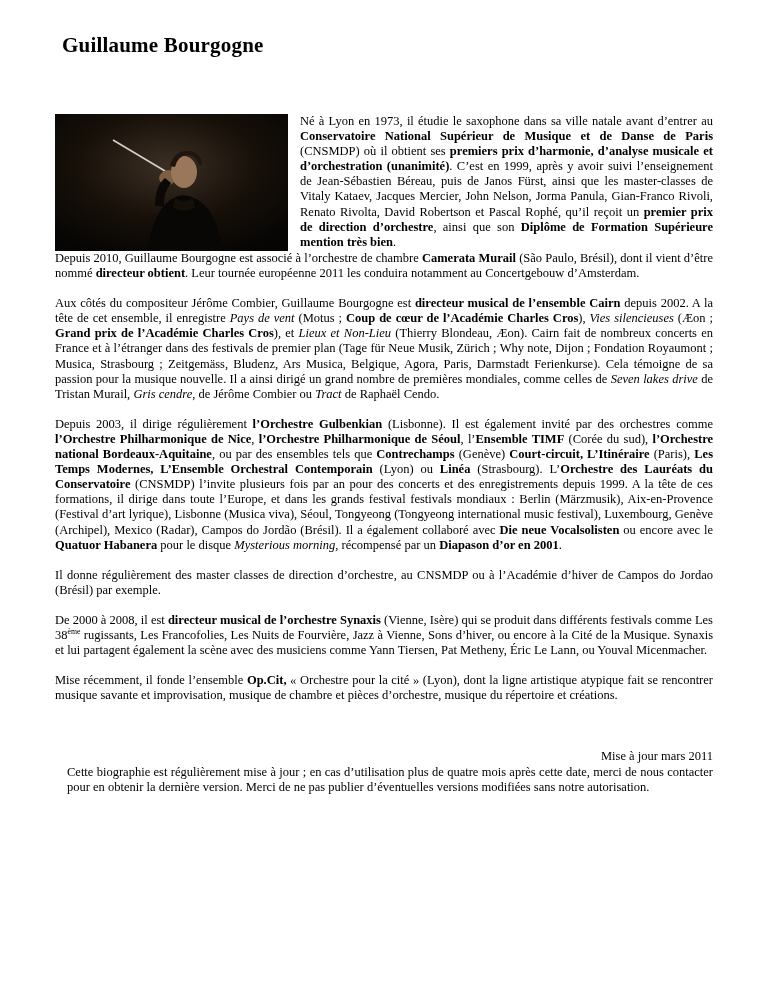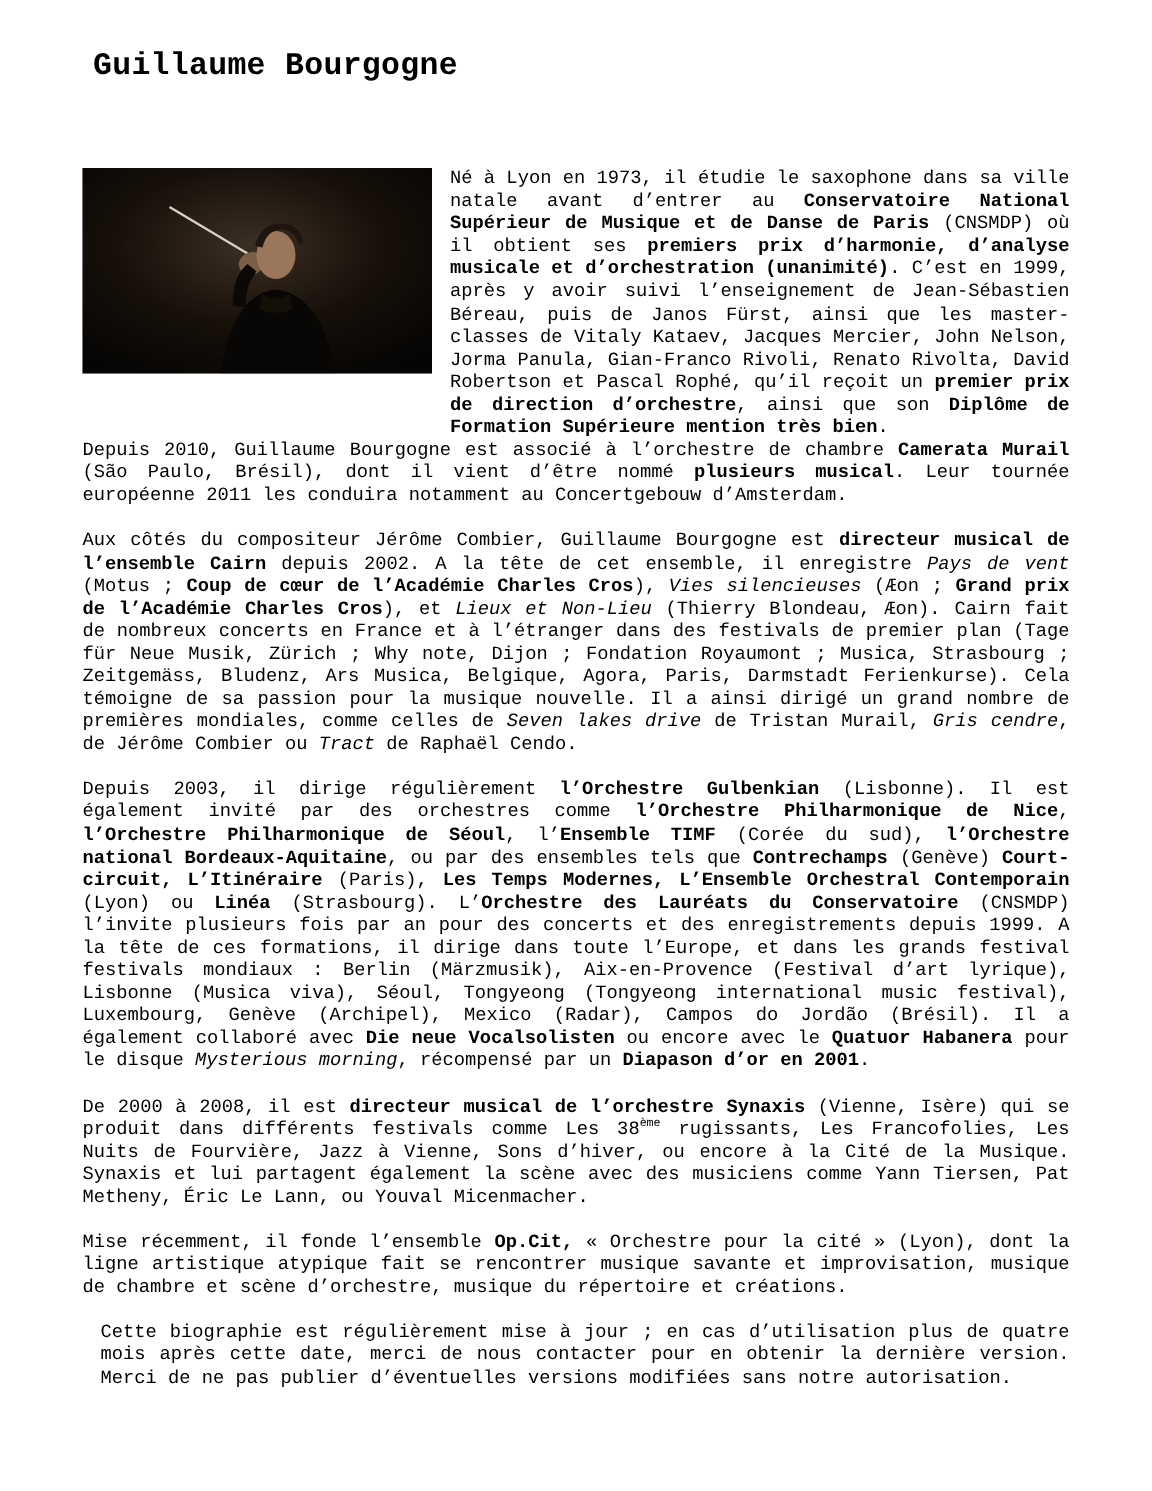--- a/index.html
+++ b/index.html
@@ -4,21 +4,21 @@
 <style>
   html, body { margin: 0; padding: 0; background: #ffffff; }
   .page {
     position: relative;
     width: 768px;
     height: 994px;
     margin: 0 auto;
     background: #ffffff;
     box-sizing: border-box;
     padding: 33px 55px 0 55px;
-    font-family: Liberation Mono, monospace;
+    font-family: Liberation Serif, serif;
     color: #000;
     overflow: hidden;
   }
   .doc-header { margin-left: 7px; }
   h1.doc-title {
     margin: 0;
     font-size: 21px;
     font-weight: bold;
     letter-spacing: 0.2px;
   }
@@ -84,23 +84,25 @@
         <ellipse cx="129" cy="58" rx="13" ry="16" fill="#9a775a"></ellipse>
         <path d="M115 52 q4 -16 19 -15 q12 1 13 14 l-3 -1 q-3 -9 -11 -9 q-10 0 -13 12 z" fill="#1e150e"></path>
         <path d="M92 137 q8 -52 36 -56 q32 3 40 56 z" fill="#090706"></path>
         <path d="M120 84 q8 6 18 0 l2 10 q-11 5 -22 0 z" fill="#141008"></path>
       </svg>
     </div>
     <p class="para intro-para"><span>Né à Lyon en 1973, il étudie le saxophone dans sa ville natale avant d’entrer au </span><span class="b">Conservatoire National Supérieur de Musique et de Danse de Paris</span><span> (CNSMDP) où il obtient ses </span><span class="b">premiers prix d’harmonie, d’analyse musicale et d’orchestration (unanimité)</span><span>. C’est en 1999, après y avoir suivi l’enseignement de Jean-Sébastien Béreau, puis de Janos Fürst, ainsi que les master-classes de Vitaly Kataev, Jacques Mercier, John Nelson, Jorma Panula, Gian-Franco Rivoli, Renato Rivolta, David Robertson et Pascal Rophé, qu’il reçoit un </span><span class="b">premier prix de direction d’orchestre</span><span>, ainsi que son </span><span class="b">Diplôme de Formation Supérieure mention très bien</span><span>.</span></p>
   </section>
 
   <div>
-      <p class="para"><span>Depuis 2010, Guillaume Bourgogne est associé à l’orchestre de chambre </span><span class="b">Camerata Murail</span><span> (São Paulo, Brésil), dont il vient d’être nommé </span><span class="b">plusieurs musical</span><span>. Leur tournée européenne 2011 les conduira notamment au Concertgebouw d’Amsterdam.</span></p>
+      <p class="para"><span>Depuis 2010, Guillaume Bourgogne est associé à l’orchestre de chambre </span><span class="b">Camerata Murail</span><span> (São Paulo, Brésil), dont il vient d’être nommé </span><span class="b">directeur obtient</span><span>. Leur tournée européenne 2011 les conduira notamment au Concertgebouw d’Amsterdam.</span></p>
       <p class="para"><span>Aux côtés du compositeur Jérôme Combier, Guillaume Bourgogne est </span><span class="b">directeur musical de l’ensemble Cairn</span><span> depuis 2002. A la tête de cet ensemble, il enregistre </span><span class="i">Pays de vent</span><span> (Motus ; </span><span class="b">Coup de cœur de l’Académie Charles Cros</span><span>), </span><span class="i">Vies silencieuses</span><span> (Æon ; </span><span class="b">Grand prix de l’Académie Charles Cros</span><span>), et </span><span class="i">Lieux et Non-Lieu</span><span> (Thierry Blondeau, Æon). Cairn fait de nombreux concerts en France et à l’étranger dans des festivals de premier plan (Tage für Neue Musik, Zürich ; Why note, Dijon ; Fondation Royaumont ; Musica, Strasbourg ; Zeitgemäss, Bludenz, Ars Musica, Belgique, Agora, Paris, Darmstadt Ferienkurse). Cela témoigne de sa passion pour la musique nouvelle. Il a ainsi dirigé un grand nombre de premières mondiales, comme celles de </span><span class="i">Seven lakes drive</span><span> de Tristan Murail, </span><span class="i">Gris cendre</span><span>, de Jérôme Combier ou </span><span class="i">Tract</span><span> de Raphaël Cendo.</span></p>
       <p class="para"><span>Depuis 2003, il dirige régulièrement </span><span class="b">l’Orchestre Gulbenkian</span><span> (Lisbonne). Il est également invité par des orchestres comme </span><span class="b">l’Orchestre Philharmonique de Nice</span><span>, </span><span class="b">l’Orchestre Philharmonique de Séoul</span><span>, l’</span><span class="b">Ensemble TIMF</span><span> (Corée du sud), </span><span class="b">l’Orchestre national Bordeaux-Aquitaine</span><span>, ou par des ensembles tels que </span><span class="b">Contrechamps</span><span> (Genève) </span><span class="b">Court-circuit, L’Itinéraire</span><span> (Paris), </span><span class="b">Les Temps Modernes, L’Ensemble Orchestral Contemporain</span><span> (Lyon) ou </span><span class="b">Linéa</span><span> (Strasbourg). L’</span><span class="b">Orchestre des Lauréats du Conservatoire</span><span> (CNSMDP) l’invite plusieurs fois par an pour des concerts et des enregistrements depuis 1999. A la tête de ces formations, il dirige dans toute l’Europe, et dans les grands festival festivals mondiaux : Berlin (Märzmusik), Aix-en-Provence (Festival d’art lyrique), Lisbonne (Musica viva), Séoul, Tongyeong (Tongyeong international music festival), Luxembourg, Genève (Archipel), Mexico (Radar), Campos do Jordão (Brésil). Il a également collaboré avec </span><span class="b">Die neue Vocalsolisten</span><span> ou encore avec le </span><span class="b">Quatuor Habanera</span><span> pour le disque </span><span class="i">Mysterious morning</span><span>, récompensé par un </span><span class="b">Diapason d’or en 2001</span><span>.</span></p>
+      <p class="para"><span>Il donne régulièrement des master classes de direction d’orchestre, au CNSMDP ou à l’Académie d’hiver de Campos do Jordao (Brésil) par exemple.</span></p>
       <p class="para"><span>De 2000 à 2008, il est </span><span class="b">directeur musical de l’orchestre Synaxis</span><span> (Vienne, Isère) qui se produit dans différents festivals comme Les 38</span><sup>ème</sup><span> rugissants, Les Francofolies, Les Nuits de Fourvière, Jazz à Vienne, Sons d’hiver, ou encore à la Cité de la Musique. Synaxis et lui partagent également la scène avec des musiciens comme Yann Tiersen, Pat Metheny, Éric Le Lann, ou Youval Micenmacher.</span></p>
-      <p class="para"><span>Mise récemment, il fonde l’ensemble </span><span class="b">Op.Cit,</span><span> « Orchestre pour la cité » (Lyon), dont la ligne artistique atypique fait se rencontrer musique savante et improvisation, musique de chambre et scène d’orchestre, musique du répertoire et créations.</span></p>
+      <p class="para"><span>Mise récemment, il fonde l’ensemble </span><span class="b">Op.Cit,</span><span> « Orchestre pour la cité » (Lyon), dont la ligne artistique atypique fait se rencontrer musique savante et improvisation, musique de chambre et pièces d’orchestre, musique du répertoire et créations.</span></p>
     </div>
 
+  <div class="update-note">Mise à jour mars 2011</div>
 
   <p class="para footer-para"><span>Cette biographie est régulièrement mise à jour ; en cas d’utilisation plus de quatre mois après cette date, merci de nous contacter pour en obtenir la dernière version. Merci de ne pas publier d’éventuelles versions modifiées sans notre autorisation.</span></p>
 
 </div>
 
 </body></html>

